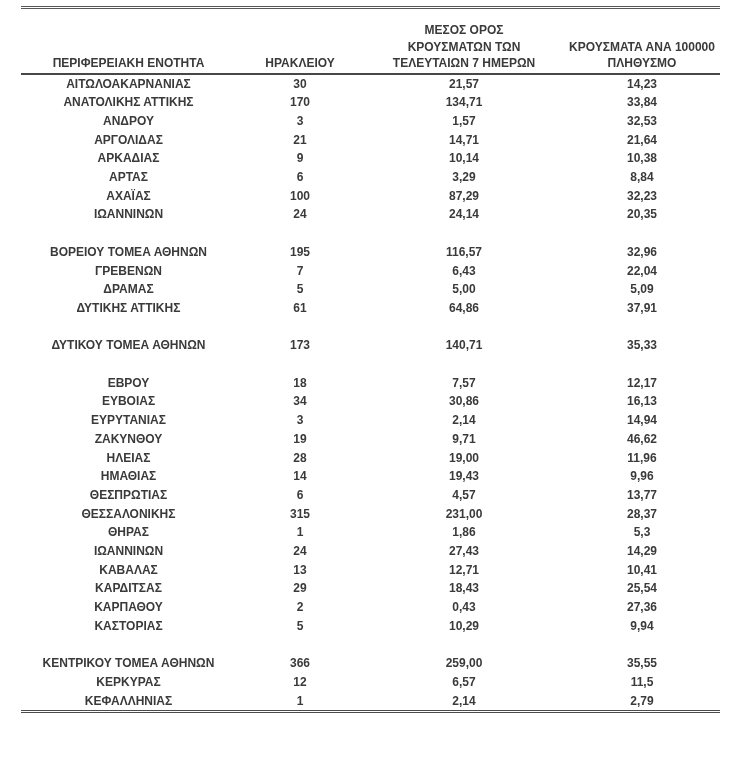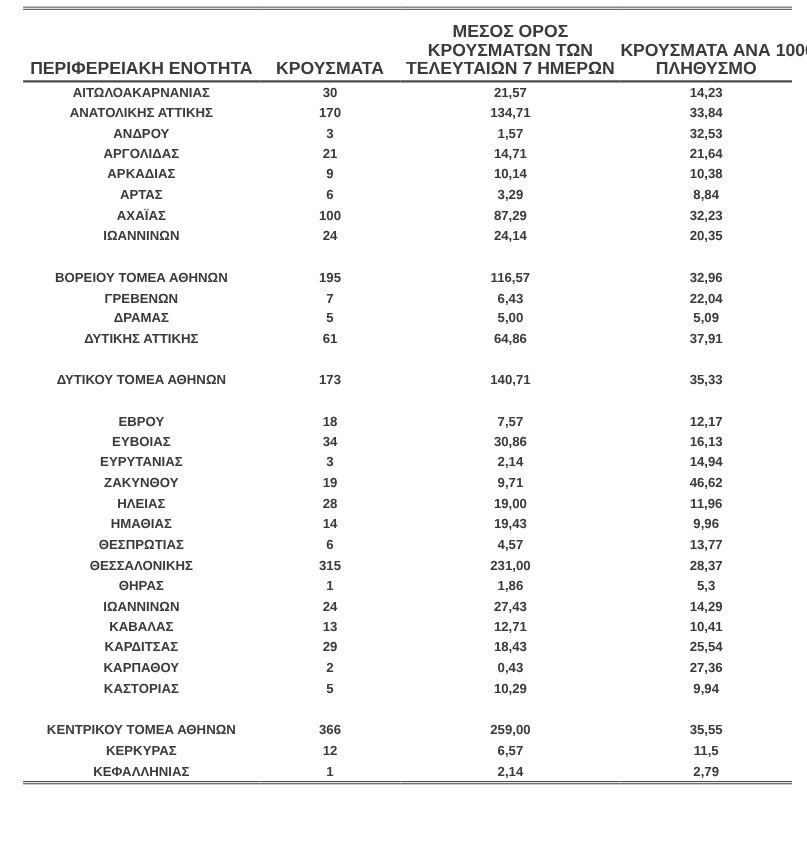--- a/index.html
+++ b/index.html
@@ -27,21 +27,21 @@
   }
   col.c-region  { width: 215px; }
   col.c-cases   { width: 128px; }
   col.c-avg7    { width: 200px; }
   col.c-per100k { width: 156px; }
 
   thead th {
     border-bottom: 2px solid #474747;
     vertical-align: bottom;
     padding: 13px 0 1px 0;
-    font-size: 16px;
+    font-size: 12px;
     font-weight: bold;
     line-height: 16.5px;
     white-space: nowrap;
     overflow: visible;
   }
   thead th div { white-space: nowrap; }
 
   tbody td {
     text-align: center;
     font-size: 12px;
@@ -66,21 +66,21 @@
       <col class="c-cases">
       <col class="c-avg7">
       <col class="c-per100k">
     </colgroup>
     <thead>
       <tr>
         <th>
           <div>ΠΕΡΙΦΕΡΕΙΑΚΗ ΕΝΟΤΗΤΑ</div>
         </th>
         <th>
-          <div>ΚΡΟΥΣΜΑΤΑ</div>
+          <div>ΗΡΑΚΛΕΙΟΥ</div>
         </th>
         <th>
           <div>ΜΕΣΟΣ ΟΡΟΣ</div>
           <div>ΚΡΟΥΣΜΑΤΩΝ ΤΩΝ</div>
           <div>ΤΕΛΕΥΤΑΙΩΝ 7 ΗΜΕΡΩΝ</div>
         </th>
         <th>
           <div>ΚΡΟΥΣΜΑΤΑ ΑΝΑ 100000</div>
           <div>ΠΛΗΘΥΣΜΟ</div>
         </th>

